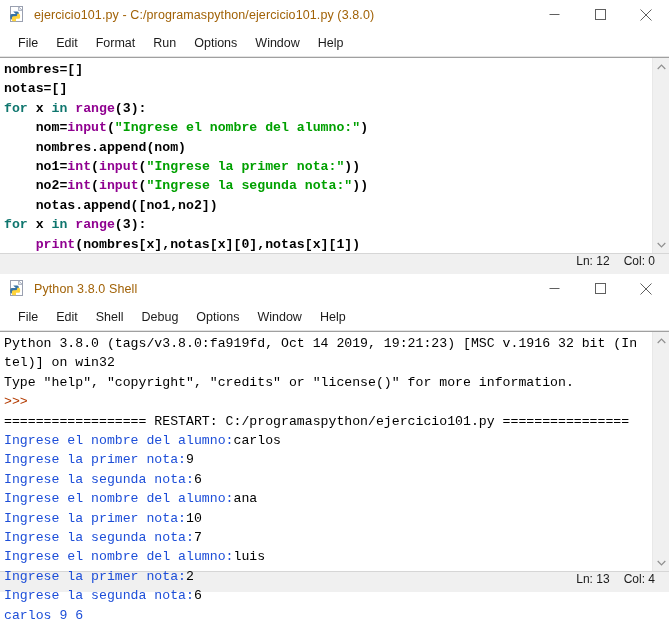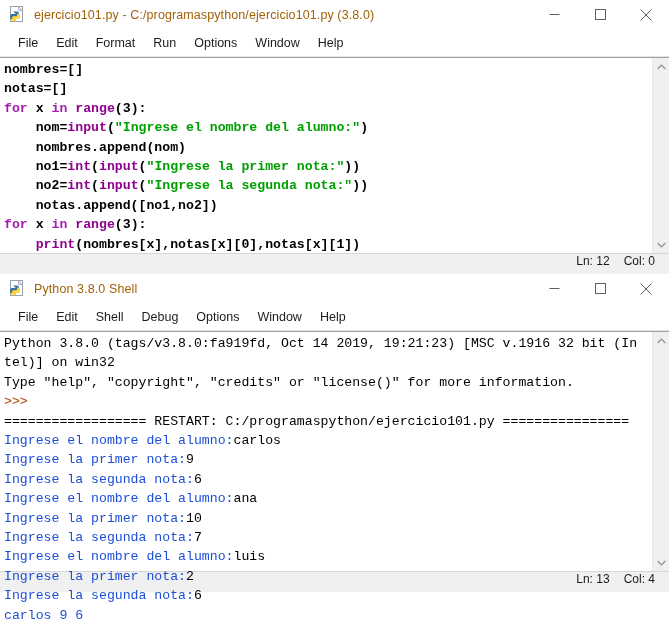--- a/index.html
+++ b/index.html
@@ -93,21 +93,21 @@
     font-family: "Liberation Mono", "DejaVu Sans Mono", monospace;
     font-size: 13.2px;
     line-height: 19.4px;
     white-space: pre;
     color: #000000;
     padding: 2px 0 0 4px;
     box-sizing: border-box;
     overflow: hidden;
     font-weight: bold;
   }
-  .code .kw      { color: #a21caf; }
+  .code .kw      { color: #0f766e; }
   .code .bi      { color: #900090; }
   .code .str     { color: #00a000; }
 
   .shelltext {
     font-family: "Liberation Mono", "DejaVu Sans Mono", monospace;
     font-size: 13.2px;
     line-height: 19.4px;
     white-space: pre;
     color: #000000;
     padding: 2px 0 0 4px;

